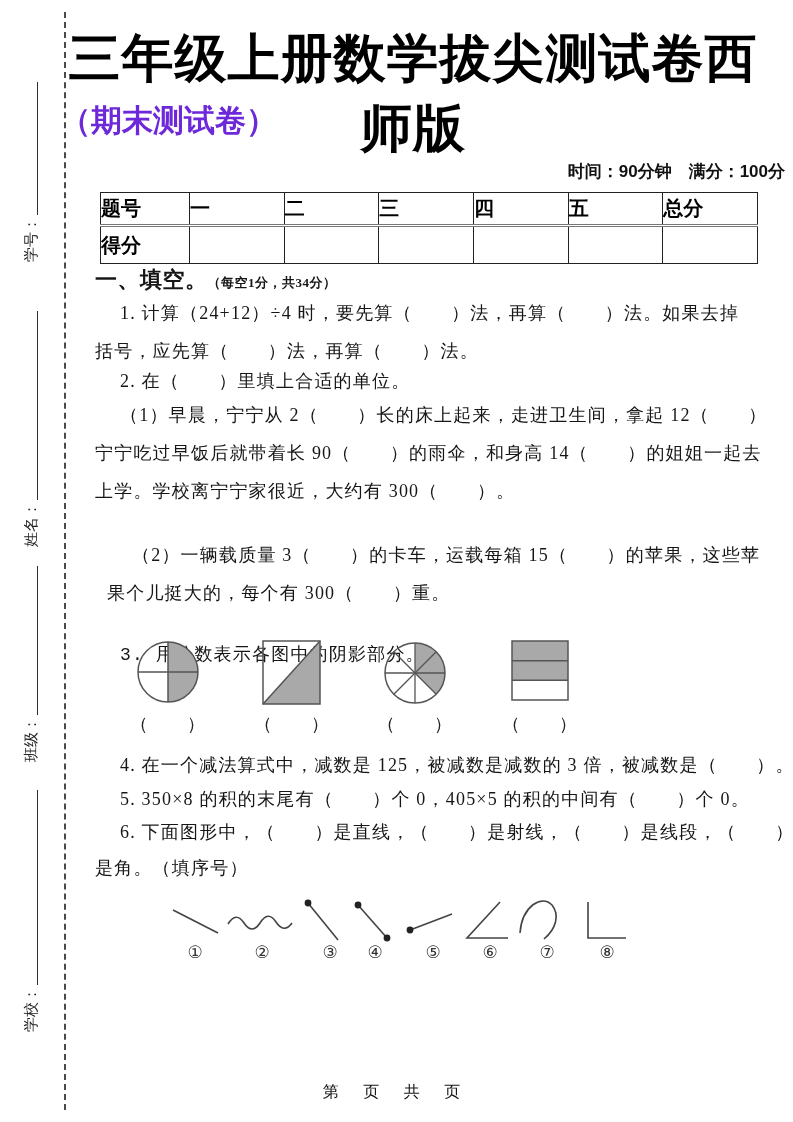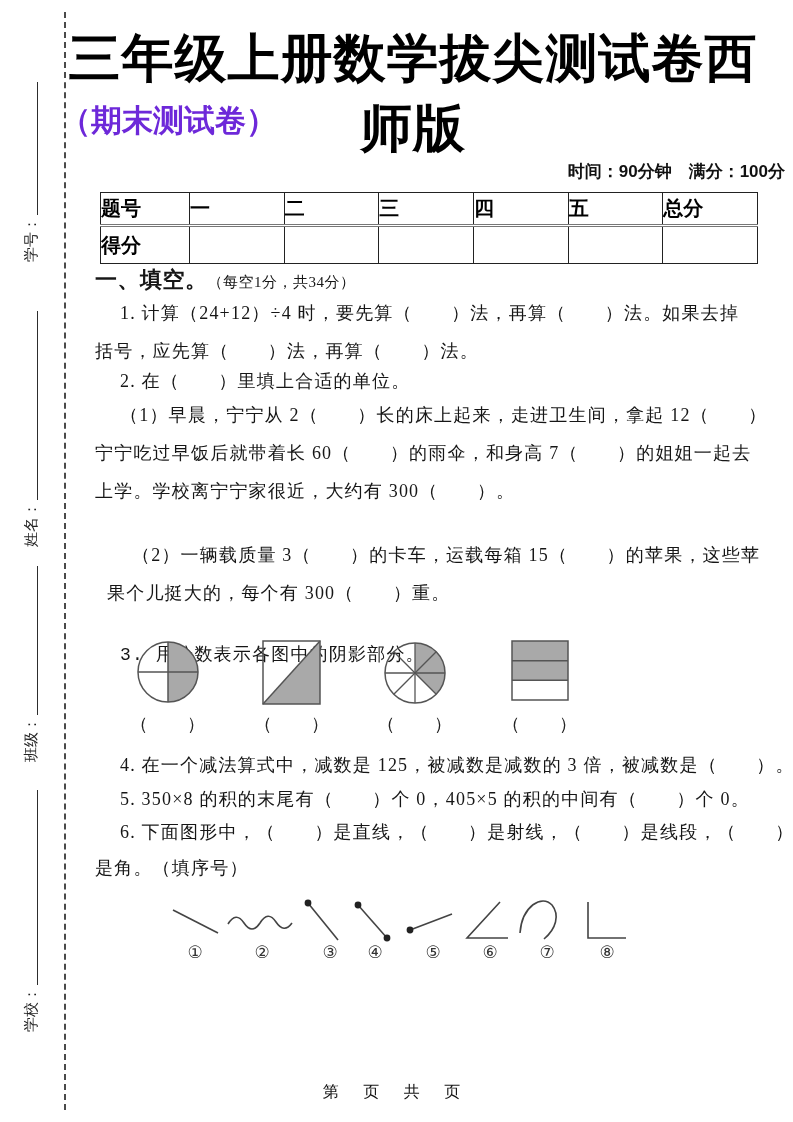--- a/index.html
+++ b/index.html
@@ -50,21 +50,21 @@
   .score-table tr.head th{height:31px;border-bottom:3px double #777;}
   .score-table tr.body td{height:36px;}
   
   .para{
     position:absolute;left:95px;width:695px;
     font-size:18px;letter-spacing:1.2px;color:#161616;
   }
   .line{height:38px;line-height:38px;white-space:nowrap;}
   .indent{padding-left:25px;}
   .sec-bold{font-family:"Liberation Sans","DejaVu Sans",sans-serif;font-weight:700;font-size:22px;letter-spacing:0.5px;}
-  .sec-note{font-size:15px;letter-spacing:0.5px;}
+  .sec-note{font-size:13px;letter-spacing:0.5px;font-weight:bold;}
   
   .shapes-svg{position:absolute;left:95px;top:635px;}
   .blank-paren{
     position:absolute;top:712px;width:110px;text-align:center;
     font-size:18px;letter-spacing:1px;color:#222;
   }
   .figures-svg{position:absolute;left:150px;top:888px;}
   .fig-label{
     position:absolute;top:942px;width:24px;text-align:center;
     font-family:"DejaVu Sans","Liberation Sans",sans-serif;
@@ -137,21 +137,21 @@
     <div class="line indent">1. 计算（24+12）÷4 时，要先算（　　）法，再算（　　）法。如果去掉</div>
     <div class="line">括号，应先算（　　）法，再算（　　）法。</div>
   </div>
 
   <div class="para" style="top:362px;">
     <div class="line indent">2. 在（　　）里填上合适的单位。</div>
   </div>
 
   <div class="para" style="top:396px;">
     <div class="line indent">（1）早晨，宁宁从 2（　　）长的床上起来，走进卫生间，拿起 12（　　）</div>
-    <div class="line">宁宁吃过早饭后就带着长 60（　　）的雨伞，和身高 7（　　）的姐姐一起去</div>
+    <div class="line">宁宁吃过早饭后就带着长 90（　　）的雨伞，和身高 14（　　）的姐姐一起去</div>
     <div class="line">上学。学校离宁宁家很近，大约有 300（　　）。</div>
   </div>
 
   <div class="para" style="top:536px;margin-left:12px;">
     <div class="line indent">（2）一辆载质量 3（　　）的卡车，运载每箱 15（　　）的苹果，这些苹</div>
     <div class="line">果个儿挺大的，每个有 300（　　）重。</div>
   </div>
 
   <div class="para" style="top:636px;font-family:Liberation Mono, monospace;">
     <div class="line indent">3. 用分数表示各图中的阴影部分。</div>

